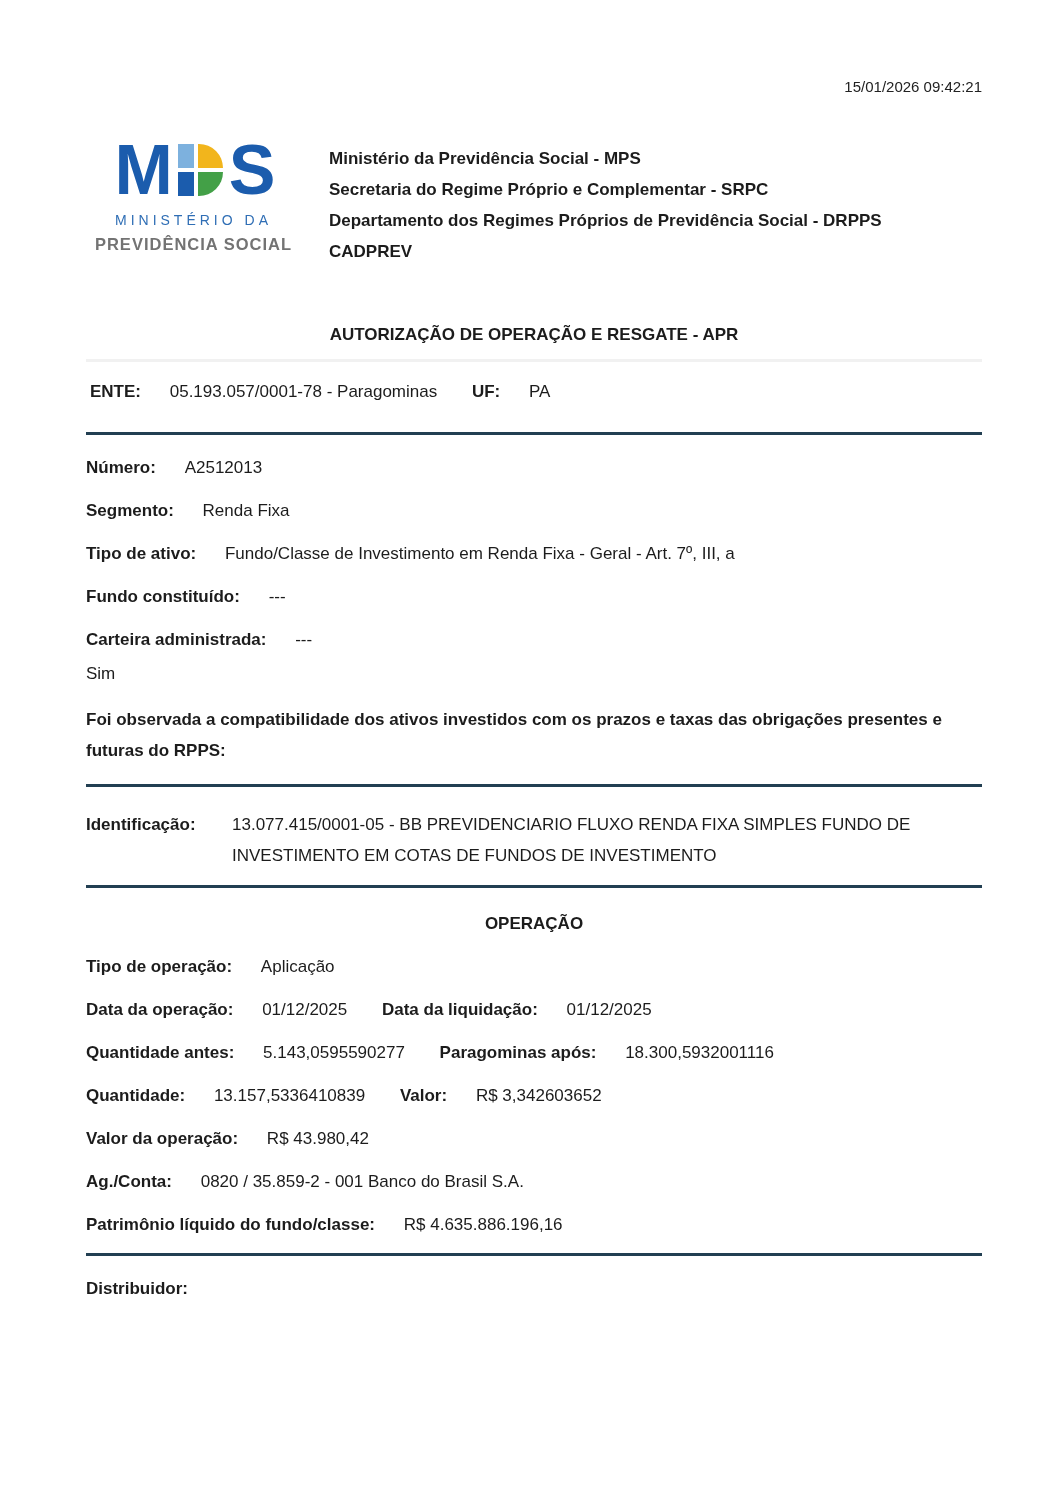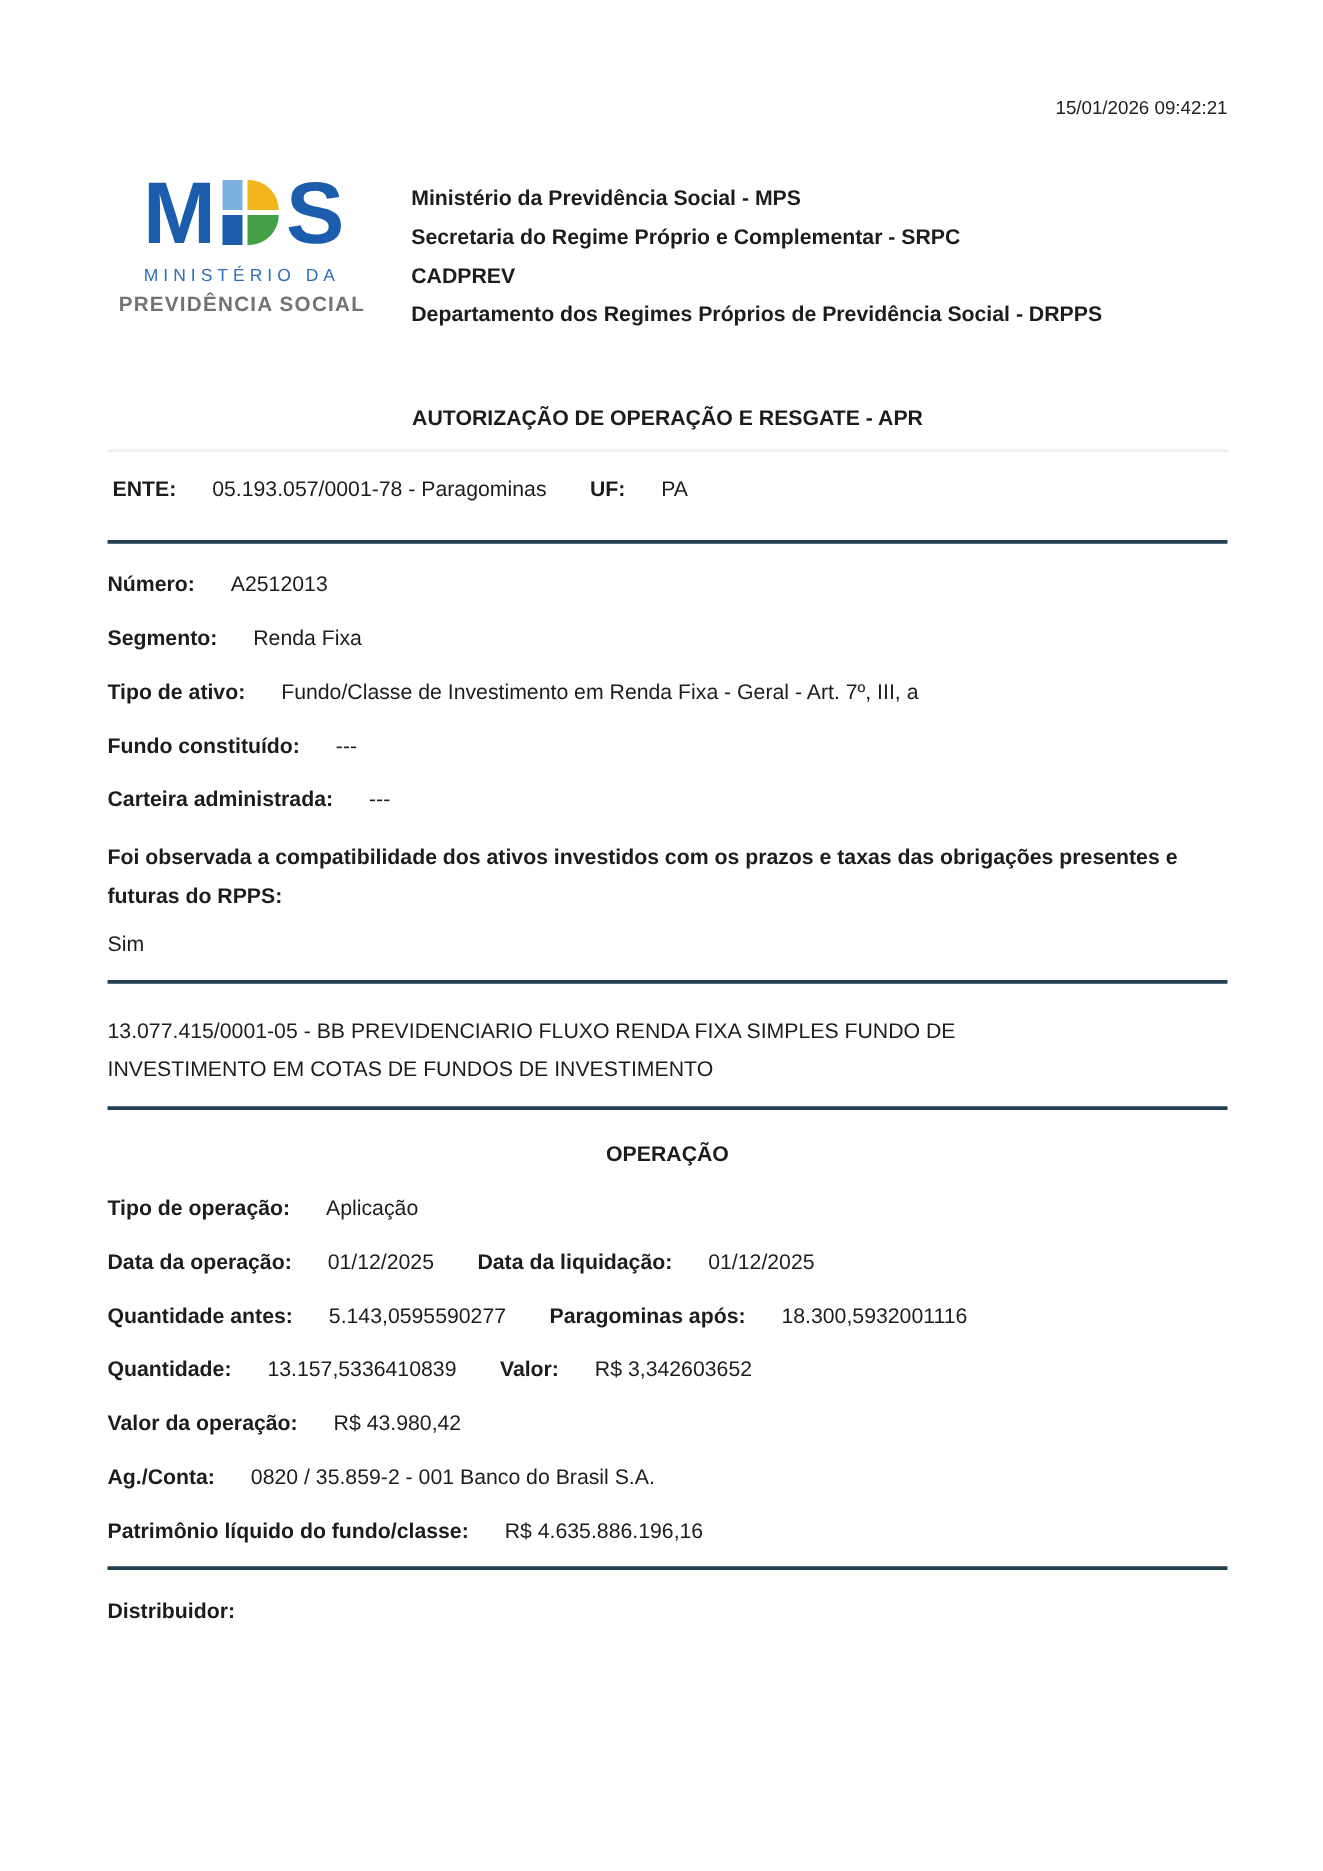--- a/index.html
+++ b/index.html
@@ -124,22 +124,22 @@
           <span class="br"></span>
         </span>
         <span class="logo-letter">S</span>
       </div>
       <div class="logo-sub1">MINISTÉRIO DA</div>
       <div class="logo-sub2">PREVIDÊNCIA SOCIAL</div>
     </div>
     <div class="header-block">
       <div class="header-line">Ministério da Previdência Social - MPS</div>
       <div class="header-line">Secretaria do Regime Próprio e Complementar - SRPC</div>
+      <div class="header-line">Departamento dos Regimes Próprios de Previdência Social - DRPPS</div>
       <div class="header-line">CADPREV</div>
-      <div class="header-line">Departamento dos Regimes Próprios de Previdência Social - DRPPS</div>
     </div>
   </div>
 
   <div class="doc-title">AUTORIZAÇÃO DE OPERAÇÃO E RESGATE - APR</div>
 
   <hr class="hr-light">
 
   <div class="ente-row">
     <span class="lbl">ENTE:</span>
     <span class="val">05.193.057/0001-78 - Paragominas</span>
@@ -167,29 +167,30 @@
   <div class="frow">
     <span class="lbl">Fundo constituído:</span>
     <span class="val">---</span>
   </div>
 
   <div class="frow">
     <span class="lbl">Carteira administrada:</span>
     <span class="val">---</span>
   </div>
 
+  <div class="frow answer">Sim</div>
   <div class="frow multi">
     <span class="lbl">Foi observada a compatibilidade dos ativos investidos com os prazos e taxas das obrigações presentes e futuras do RPPS:</span>
   </div>
-  <div class="frow answer">Sim</div>
 
   <hr class="hr-dark mt">
 
 
   <div class="field-flex">
+    <span class="lbl-col">Identificação:</span>
     <span class="val-col">13.077.415/0001-05 - BB PREVIDENCIARIO FLUXO RENDA FIXA SIMPLES FUNDO DE INVESTIMENTO EM COTAS DE FUNDOS DE INVESTIMENTO</span>
   </div>
 
   <hr class="hr-dark">
 
   <div class="sec-title">OPERAÇÃO</div>
 
   <div class="frow">
     <span class="lbl">Tipo de operação:</span>
     <span class="val">Aplicação</span>

